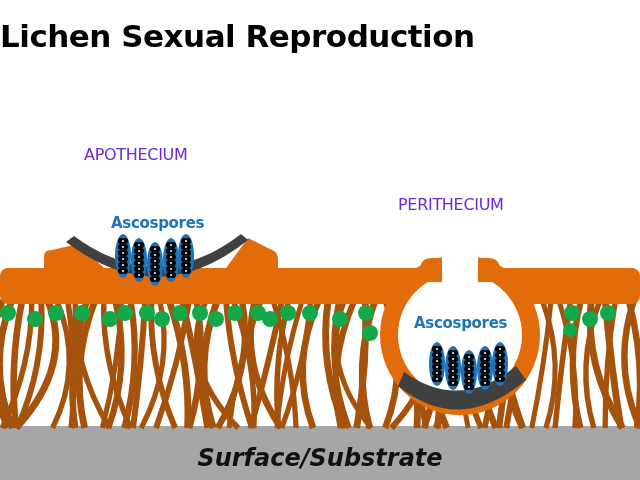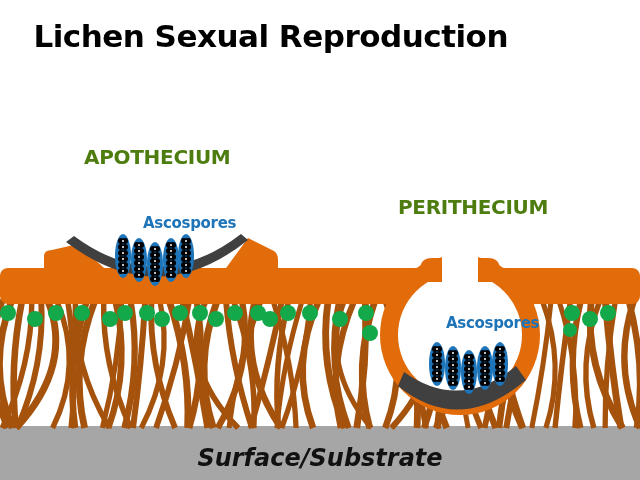--- a/index.html
+++ b/index.html
@@ -1,20 +1,20 @@
 <!DOCTYPE html>
 <html><head>
 <meta charset="utf-8">
 <style>
   html,body{margin:0;padding:0;background:#ffffff;}
   body{width:640px;height:480px;overflow:hidden;position:relative;font-family:"Liberation Sans",sans-serif;}
   #diagram{position:absolute;left:0;top:0;}
-  .title{position:absolute;left:0;width:508px;top:18px;text-align:right;font-family:"DejaVu Sans",sans-serif;font-weight:bold;font-size:31px;color:#000;letter-spacing:-0.5px;}
-  .lbl{position:absolute;font-family:"DejaVu Sans",sans-serif;font-weight:bold;color:#4d7c0f;font-size:20px;letter-spacing:-0.3px;}
-  .spl{position:absolute;font-family:"DejaVu Sans",sans-serif;font-weight:bold;color:#1d74b8;font-size:15px;letter-spacing:-0.3px;margin-left:32px;}
+  .title{position:absolute;left:0;width:508px;top:18px;text-align:left;font-family:"DejaVu Sans",sans-serif;font-weight:bold;font-size:31px;color:#000;letter-spacing:-0.5px;}
+  .lbl{position:absolute;font-family:"DejaVu Sans",sans-serif;font-weight:normal;color:#6d28d9;font-size:16px;letter-spacing:-0.3px;}
+  .spl{position:absolute;font-family:"DejaVu Sans",sans-serif;font-weight:bold;color:#1d74b8;font-size:15px;letter-spacing:-0.3px;}
   .sub{position:absolute;left:0;width:640px;top:444px;text-align:center;font-family:"DejaVu Sans",sans-serif;font-style:italic;font-weight:bold;font-size:24px;color:#111;}
 </style>
 </head>
 <body>
 
 <svg id="diagram" width="640" height="480" viewBox="0 0 640 480">
 
   <rect id="substrate" x="0" y="426" width="640" height="54" fill="#a6a6a6"></rect>
 
   <g id="hyphae">

